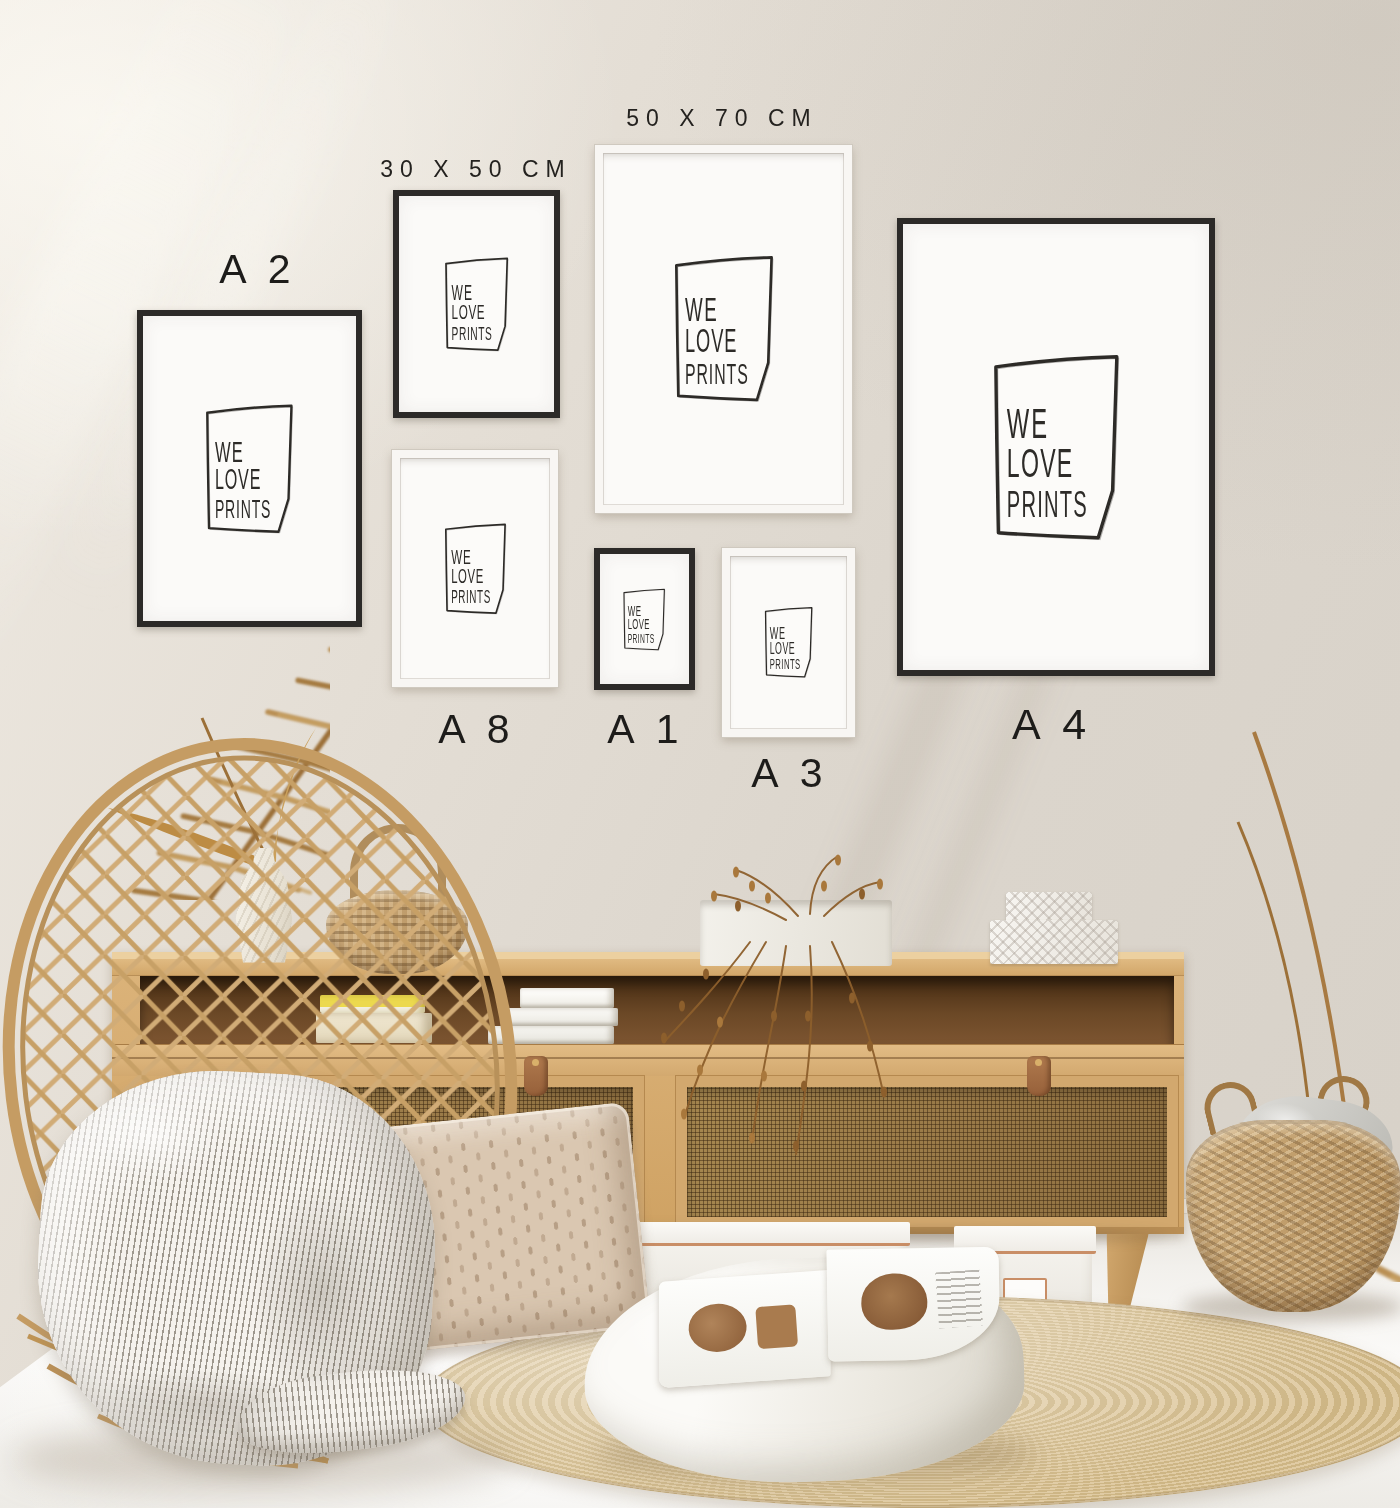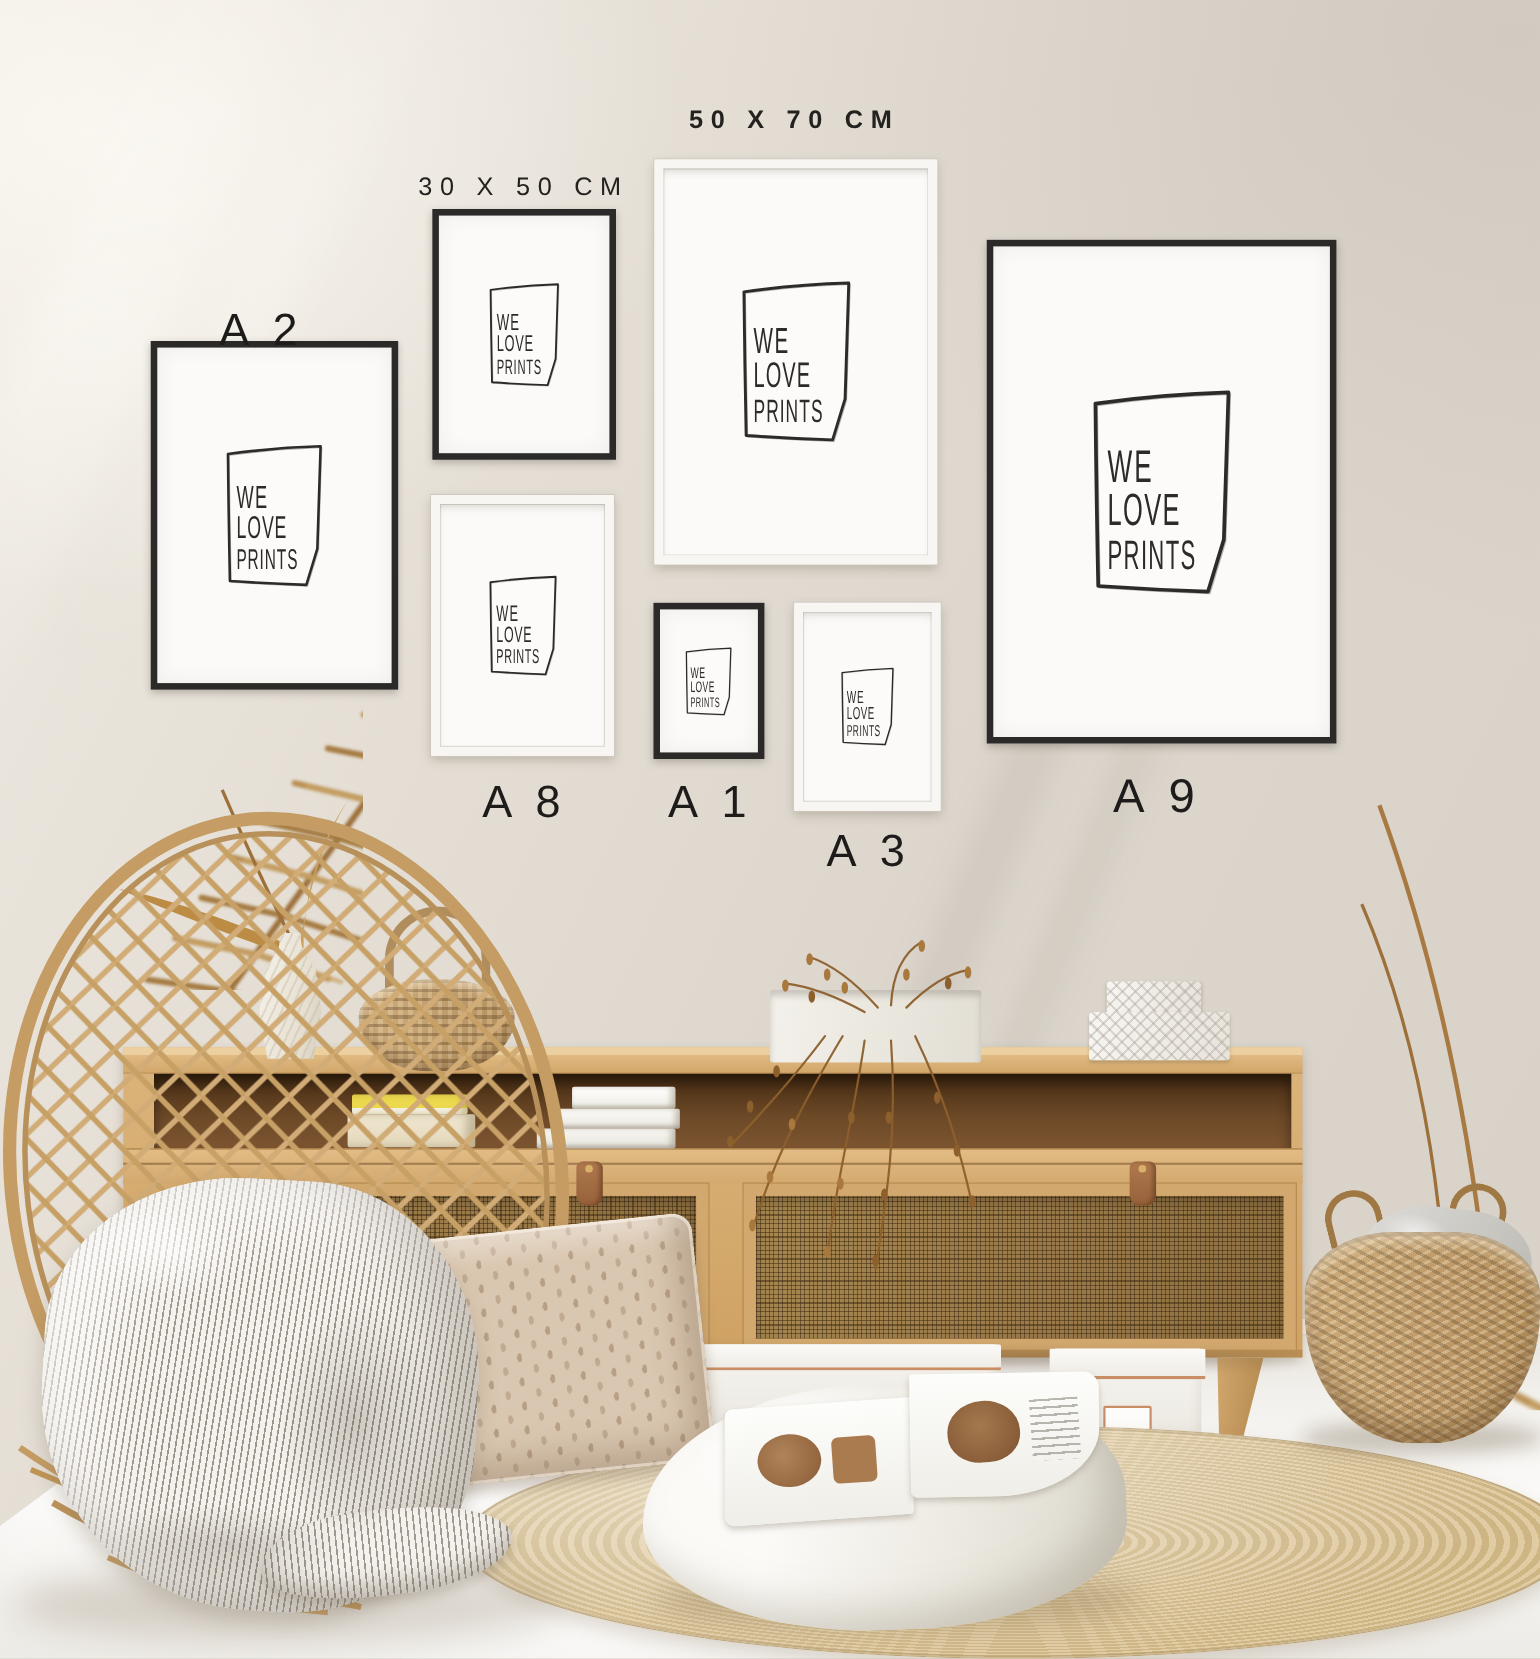--- a/index.html
+++ b/index.html
@@ -41,23 +41,23 @@
   .f-a5  {left:594px;top:548px;width:101px;height:142px;border-width:4px;}
   .f-a4  {left:722px;top:548px;width:133px;height:189px;border-width:7px;}
   .f-a1  {left:897px;top:218px;width:318px;height:458px;border-width:7px;}
   svg.logo{width:47%;aspect-ratio:170/230;display:block;}
   .f-a5 svg.logo{width:54%;}
 
   .size-label{position:absolute;transform:translateX(-50%);white-space:nowrap;
     color:#1d1c1a;font-weight:500;}
   .lbl-big{font-size:41px;letter-spacing:6px;}
   .lbl-cm {font-size:23px;letter-spacing:7px;color:#24221f;}
-  .lbl-5070{left:722px;top:95px;font-weight:bold;}
+  .lbl-5070{left:722px;top:105px;}
   .lbl-4050{left:476px;top:156px;}
-  .lbl-a2{left:238px;top:246px;margin-top:31px;}
+  .lbl-a2{left:258px;top:246px;}
   .lbl-a3{left:477px;top:706px;}
   .lbl-a5{left:646px;top:706px;}
   .lbl-a4{left:790px;top:750px;}
   .lbl-a1{left:1052px;top:700px;font-size:43px;}
 
   
   .pampas-right{position:absolute;left:1048px;top:262px;width:352px;height:1020px;}
   .plume-left{position:absolute;left:30px;top:560px;width:300px;height:340px;}
   .vines{position:absolute;left:648px;top:846px;width:310px;height:330px;}
 
@@ -280,21 +280,21 @@
         <use href="#wlp"></use>
       </svg>
   </div>
 
   <div class="size-label lbl-cm lbl-5070">50 X 70 CM</div>
   <div class="size-label lbl-cm lbl-4050">30 X 50 CM</div>
   <div class="size-label lbl-big lbl-a2">A 2</div>
   <div class="size-label lbl-big lbl-a3">A 8</div>
   <div class="size-label lbl-big lbl-a5">A 1</div>
   <div class="size-label lbl-big lbl-a4">A 3</div>
-  <div class="size-label lbl-big lbl-a1">A 9</div>
+  <div class="size-label lbl-big lbl-a1">A 4</div>
 
   <div class="floor"></div>
   <div class="baseboard"></div>
 
   <svg class="plume-left" viewBox="0 0 300 340">
     <use href="#plume" transform="translate(150,128) rotate(-24) scale(1.35) translate(-110,-70)"></use>
     <path d="M238,300 Q205,235 172,158" stroke="#9c7038" stroke-width="3" fill="none"></path>
     <path d="M240,302 C196,284 130,258 78,248 C130,272 196,296 242,312 Z" fill="#bd8c44"></path>
     <path d="M242,300 C252,244 264,204 286,168 C260,206 246,254 246,302 Z" fill="#caa05c"></path>
   </svg>

